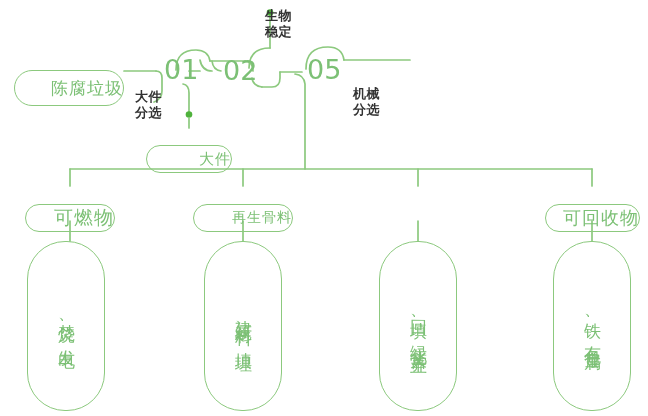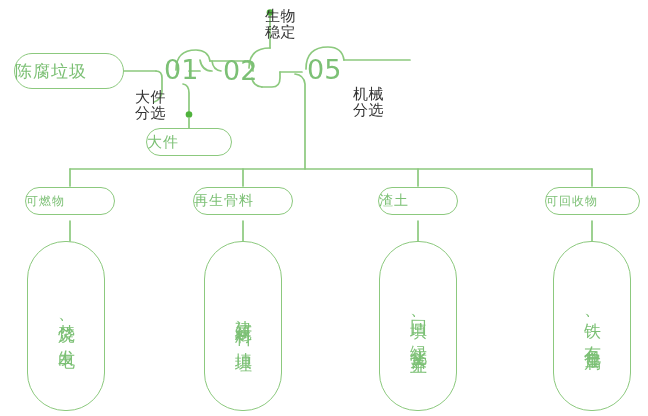--- a/index.html
+++ b/index.html
@@ -14,45 +14,46 @@
 
   svg.layer{position:absolute;left:0;top:0;width:648px;height:416px;pointer-events:none;}
 
   
   .capsule{
     position:absolute;
     box-sizing:border-box;
     border:1.6px solid #8cc97e;
     border-radius:999px;
     color:#7cc075;
-    display:flex;align-items:center;justify-content:flex-start;
+    display:flex;align-items:center;justify-content:flex-end;
     letter-spacing:1px;
     background:transparent;
     white-space:nowrap;
+    margin-top:17px;
   }
 
   
   .node-num{
     position:absolute;
     color:#7cc075;
     font-size:27px;
     letter-spacing:0px;
     line-height:1;
     font-family:"DejaVu Sans",sans-serif;
     font-weight:400;
   }
 
   
   .anno{
     position:absolute;
     color:#333333;
-    font-size:15px;
+    font-size:13px;
     line-height:16px;
     letter-spacing:0.5px;
-    font-weight:400;
+    font-weight:700;
     white-space:nowrap;
   }
 
   
   .vbox{
     position:absolute;
     box-sizing:border-box;
     border:1.6px solid #8cc97e;
     border-radius:38px;
     display:flex;
@@ -150,30 +151,27 @@
 
   <div class="anno" style="left:353px;top:86px;text-align:center;">
     <div>机械</div>
     <div>分选</div>
   </div>
 
   <div class="capsule" style="left:146px;top:128px;width:86px;height:28px;font-size:15px;">
     <span>大件</span>
   </div>
 
-  <div class="capsule" style="left:25px;top:187px;width:90px;height:28px;font-size:12px;">
+  <div class="capsule" style="left:25px;top:187px;width:90px;height:28px;font-size:19px;">
     <span>可燃物</span>
   </div>
   <div class="capsule" style="left:193px;top:187px;width:100px;height:28px;font-size:14px;">
     <span>再生骨料</span>
   </div>
-  <div class="capsule" style="left:378px;top:187px;width:80px;height:28px;font-size:14px;">
-    <span>渣土</span>
-  </div>
-  <div class="capsule" style="left:545px;top:187px;width:95px;height:28px;font-size:12px;">
+  <div class="capsule" style="left:545px;top:187px;width:95px;height:28px;font-size:18px;">
     <span>可回收物</span>
   </div>
 
   <div class="vbox" style="left:27px;top:241px;width:78px;height:170px;">
     <div class="vtext">焚烧、发电</div>
   </div>
 
   <div class="vbox" style="left:204px;top:241px;width:78px;height:170px;">
     <div class="vtext">建筑材料、填埋</div>
   </div>

